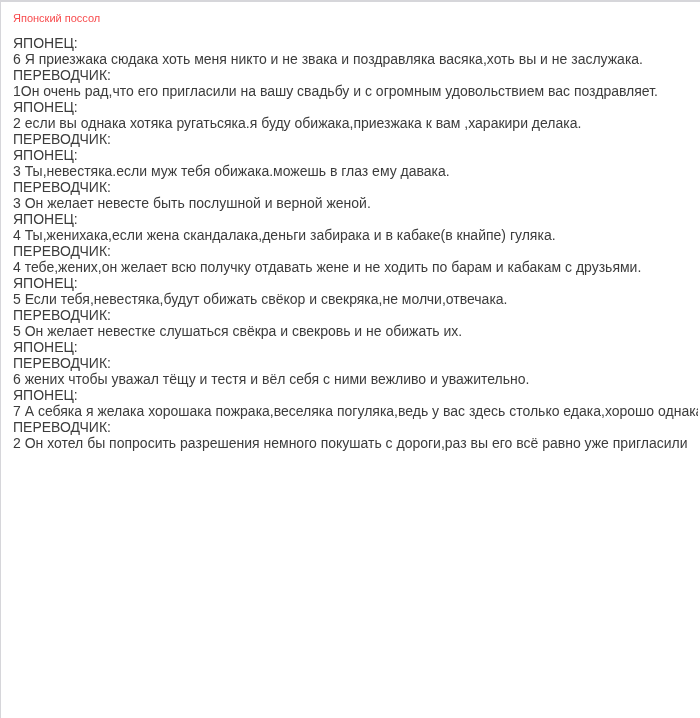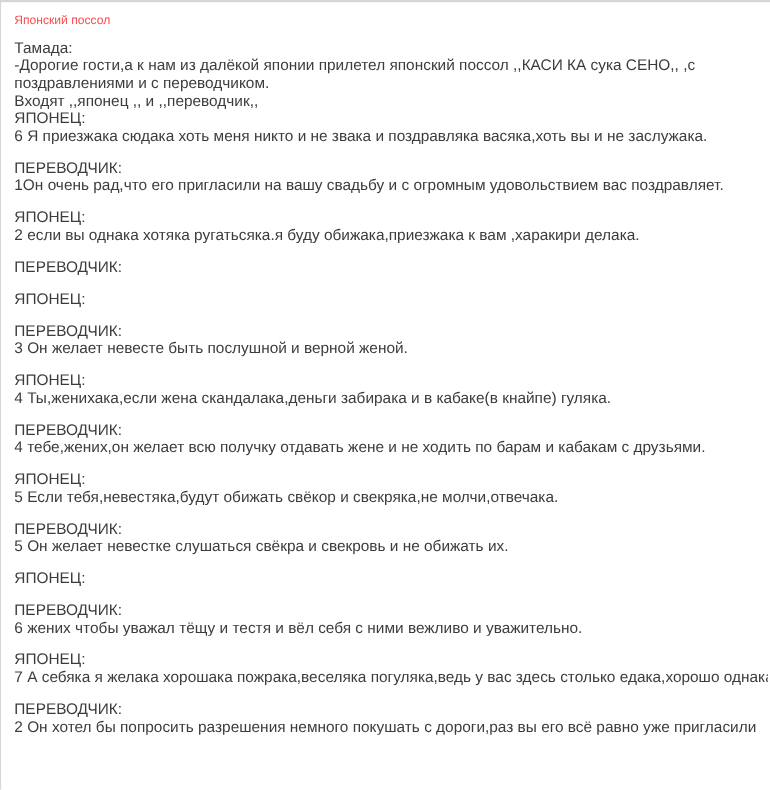--- a/index.html
+++ b/index.html
@@ -32,45 +32,39 @@
     margin: 0 0 7px 0;
     font-weight: normal;
     cursor: pointer;
     display: inline-block;
   }
   .title-row { height: 26px; }
   .intro .line {
     white-space: normal;
   }
   .block {
-    margin-top: 13px;
   }
   .block.first {
     margin-top: 0;
   }
   .block .line,
   .block .speaker {
     white-space: nowrap;
     overflow: hidden;
   }
 </style>
 </head>
 <body>
 
 <div class="page">
 
   <div class="title-row">
     <span class="title">Японский поссол</span>
   </div>
 
-  <div class="intro">
-    <div class="line">Тамада:</div>
-    <div class="line">-Дорогие гости,а к нам из далёкой японии прилетел японский поссол ,,КАСИ КА сука СЕНО,, ,с поздравлениями и с переводчиком.</div>
-    <div class="line">Входят ,,японец ,, и ,,переводчик,,</div>
-  </div>
 
   <div>
 
     <div class="block first">
       <div class="speaker">ЯПОНЕЦ:</div>
       <div class="line">6 Я приезжака сюдака хоть меня никто и не звака и поздравляка васяка,хоть вы и не заслужака.</div>
     </div>
 
     <div class="block">
       <div class="speaker">ПЕРЕВОДЧИК:</div>
@@ -81,20 +75,21 @@
       <div class="speaker">ЯПОНЕЦ:</div>
       <div class="line">2 если вы однака хотяка ругатьсяка.я буду обижака,приезжака к вам ,харакири делака.</div>
     </div>
 
     <div class="block">
       <div class="speaker">ПЕРЕВОДЧИК:</div>
     </div>
 
     <div class="block">
       <div class="speaker">ЯПОНЕЦ:</div>
+      <div class="line">3 Ты,невестяка.если муж тебя обижака.можешь в глаз ему давака.</div>
     </div>
 
     <div class="block">
       <div class="speaker">ПЕРЕВОДЧИК:</div>
       <div class="line">3 Он желает невесте быть послушной и верной женой.</div>
     </div>
 
     <div class="block">
       <div class="speaker">ЯПОНЕЦ:</div>
       <div class="line">4 Ты,женихака,если жена скандалака,деньги забирака и в кабаке(в кнайпе) гуляка.</div>

